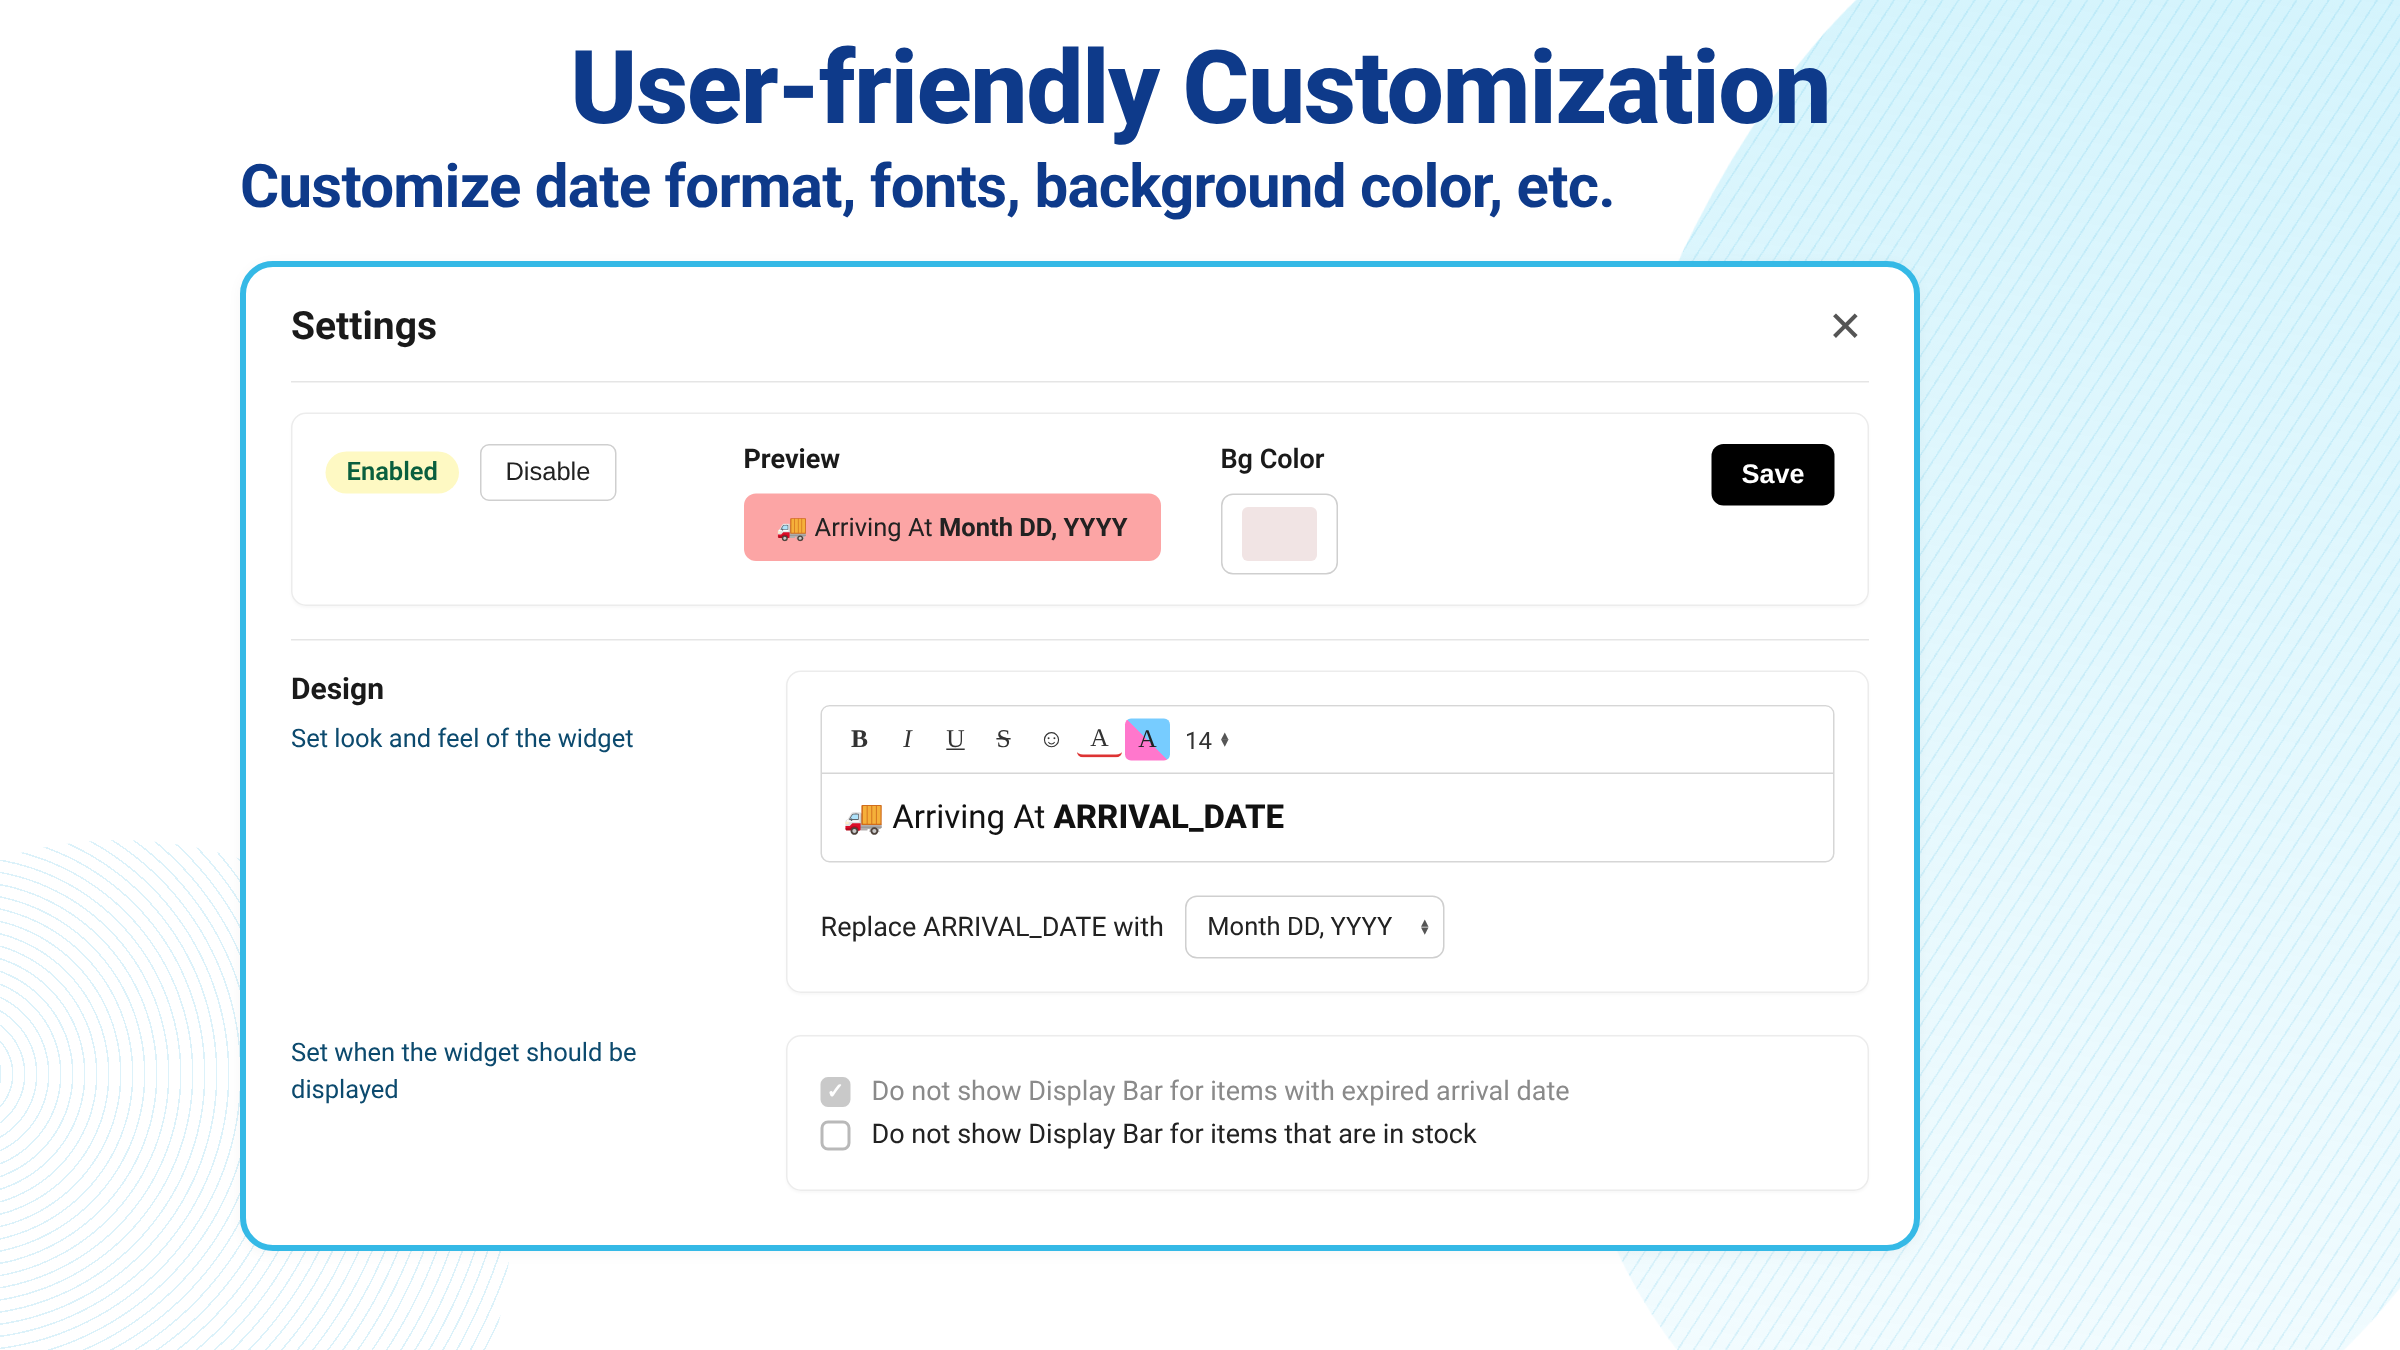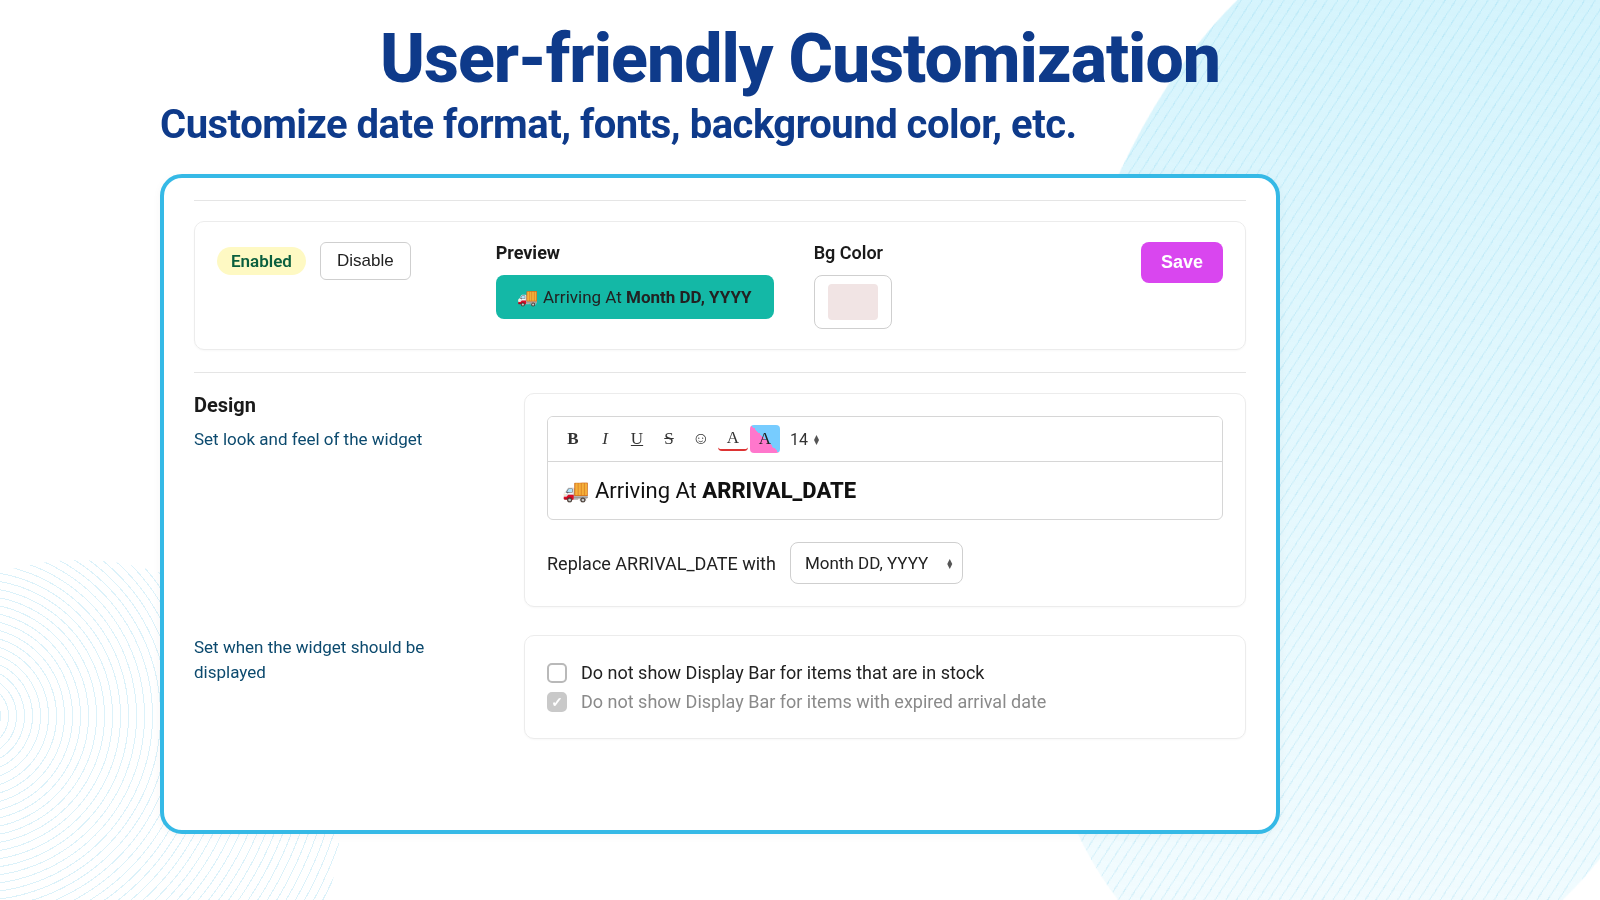--- a/index.html
+++ b/index.html
@@ -111,39 +111,39 @@
     border: 1px solid #cfcfcf;
     border-radius: 6px;
     padding: 8px 16px;
     font-size: 17px;
     color: #222;
     cursor: pointer;
   }
   .col-preview { flex: 0 0 auto; margin-left: 61px; }
   .label-md { font-size: 18px; font-weight: 700; color: #1a1a1a; margin-bottom: 12px; }
   .preview-pill {
-    background: #14b8a6;
+    background: #fca5a5;
     border-radius: 8px;
     padding: 12px 22px;
     font-size: 17px;
     color: #222;
     display: inline-block;
   }
   .preview-pill .bold { font-weight: 700; }
   .col-bg { margin-left: 16px; }
   .swatch-wrap {
     border: 1px solid #cfcfcf;
     border-radius: 8px;
     width: 78px; height: 54px;
     display:flex; align-items:center; justify-content:center;
   }
   .swatch { width: 50px; height: 36px; background:#f1e4e4; border-radius:4px; }
   .btn-save {
     margin-left: auto;
-    background: #d946ef;
+    background: #000000;
     color: #fff;
     border: none;
     border-radius: 8px;
     padding: 10px 20px;
     font-size: 18px;
     font-weight: 600;
     cursor: pointer;
   }
 
   .section-row { display:flex; gap: 40px; margin-top: 4px; }
@@ -211,20 +211,24 @@
 <body>
 
 <div class="bg-wave"></div>
 <div class="bg-wave-left"></div>
 
 <div class="page">
   <div class="hero-title">User-friendly Customization</div>
   <div class="hero-sub">Customize date format, fonts, background color, etc.</div>
 
   <div class="modal">
+    <div class="modal-header">
+      <div class="modal-title">Settings</div>
+      <div class="close-x">✕</div>
+    </div>
     <div class="hr"></div>
 
     <div class="card">
       <div class="row-top">
         <div style="display:flex;align-items:center;gap:14px;">
           <span class="badge-enabled">Enabled</span>
           <button class="btn-outline">Disable</button>
         </div>
 
         <div class="col-preview">
@@ -290,25 +294,25 @@
       </div>
     </div>
 
     <div class="section-row" style="margin-top:6px;">
       <div class="section-left">
         <p>Set when the widget should be displayed</p>
       </div>
       <div class="section-right">
         <div class="card rules-card">
           <div class="chk-row">
+            <div class="chk checked"></div>
+            <span class="muted">Do not show Display Bar for items with expired arrival date</span>
+          </div>
+          <div class="chk-row">
             <div class="chk"></div>
             <span class="normal">Do not show Display Bar for items that are in stock</span>
           </div>
-          <div class="chk-row">
-            <div class="chk checked"></div>
-            <span class="muted">Do not show Display Bar for items with expired arrival date</span>
-          </div>
         </div>
       </div>
     </div>
 
   </div>
 </div>
 
 </body></html>

